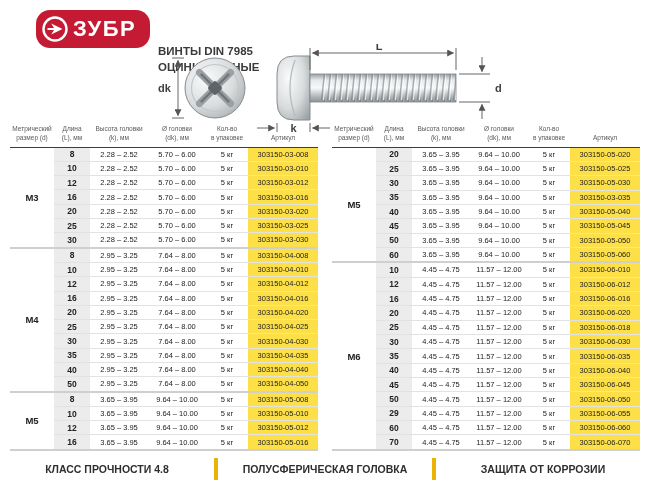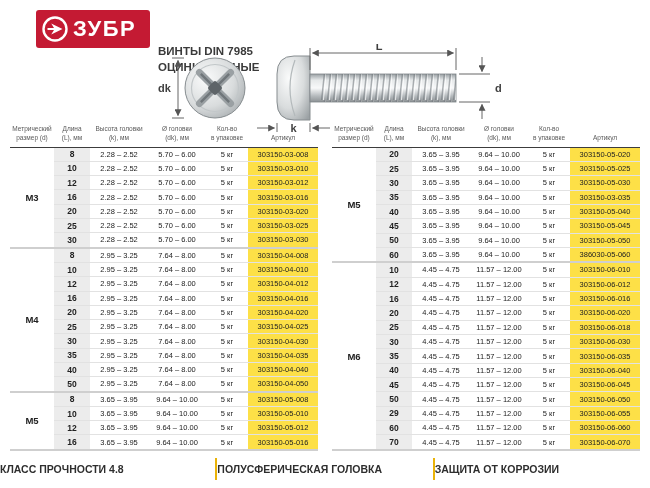--- a/index.html
+++ b/index.html
@@ -1,21 +1,21 @@
 <!DOCTYPE html>
 <html><head>
 <meta charset="utf-8">
 <style>
   html,body{margin:0;padding:0;background:#fff;}
   .page{position:relative;width:650px;height:488px;background:#fff;overflow:hidden;
         font-family:"Liberation Sans",sans-serif;color:#2e2e2e;}
 
   
   .logo{position:absolute;left:36px;top:10px;width:114px;height:38px;background:#c41a33;
-        border-radius:3px;display:flex;align-items:center;padding-left:5px;box-sizing:border-box;}
+        border-radius:14px;display:flex;align-items:center;padding-left:5px;box-sizing:border-box;}
   .logo-emblem{width:28px;height:28px;flex:0 0 auto;}
   .logo-text{color:#fff;font-weight:bold;font-size:22px;letter-spacing:1.5px;margin-left:4px;line-height:1;}
   .title{position:absolute;left:158px;top:15px;font-weight:bold;font-size:11.5px;color:#3a3a3a;line-height:1.4;margin-top:28px;}
 
   
   .diagram{position:absolute;left:158px;top:44px;width:350px;height:90px;}
   .dim-label{font-size:11px;font-weight:bold;fill:#3f3f3f;font-family:"Liberation Sans",sans-serif;}
 
   
   .tables{position:absolute;left:10px;top:124px;width:630px;display:flex;gap:14px;}
@@ -24,22 +24,22 @@
      border-bottom:1px solid #3c3c3c;white-space:pre-line;vertical-align:bottom;text-align:center;}
   td{font-size:7.5px;color:#222;text-align:center;height:13.3px;padding:0;
      border-bottom:1px solid #e2e2e2;vertical-align:middle;}
   td.len{background:#ececec;font-weight:bold;font-size:8.5px;}
   td.art{background:#fde047;}
   td.size-cell{font-size:9.5px;font-weight:bold;border-bottom:2px solid #cfcfcf;}
   td.group-end{border-bottom:2px solid #cfcfcf;}
 
   
   .footer{position:absolute;left:0;top:458px;width:650px;height:22px;display:flex;align-items:center;}
-  .footer-item{flex:1;font-weight:bold;font-size:10.5px;color:#2e2e2e;line-height:22px;}
-  .footer-item + .footer-item{border-left:2px solid #eab308;}
+  .footer-item{flex:1;text-align:center;font-weight:bold;font-size:10.5px;color:#2e2e2e;line-height:22px;}
+  .footer-item + .footer-item{border-left:4px solid #eab308;}
 </style>
 </head>
 <body>
 
 <div class="page">
 
   <div class="logo">
     <svg class="logo-emblem" viewBox="0 0 28 28">
       <circle cx="14" cy="14" r="11.5" fill="none" stroke="#ffffff" stroke-width="2.4"></circle>
       <path d="M6.5 13 L13 13 L10.2 8.4 L21.5 14 L10.2 19.6 L13 15 L6.5 15 Z" fill="#ffffff"></path>
@@ -375,21 +375,21 @@
             <td class="range">3.65 – 3.95</td>
             <td class="range">9.64 – 10.00</td>
             <td class="qty">5 кг</td>
             <td class="art">303150-05-050</td>
           </tr>
           <tr>
             <td class="len group-end">60</td>
             <td class="range group-end">3.65 – 3.95</td>
             <td class="range group-end">9.64 – 10.00</td>
             <td class="qty group-end">5 кг</td>
-            <td class="art group-end">386030-05-060</td>
+            <td class="art group-end">303150-05-060</td>
           </tr>
           <tr>
             <td rowspan="13" class="size-cell">М6</td>
             <td class="len">10</td>
             <td class="range">4.45 – 4.75</td>
             <td class="range">11.57 – 12.00</td>
             <td class="qty">5 кг</td>
             <td class="art">303150-06-010</td>
           </tr>
           <tr>

